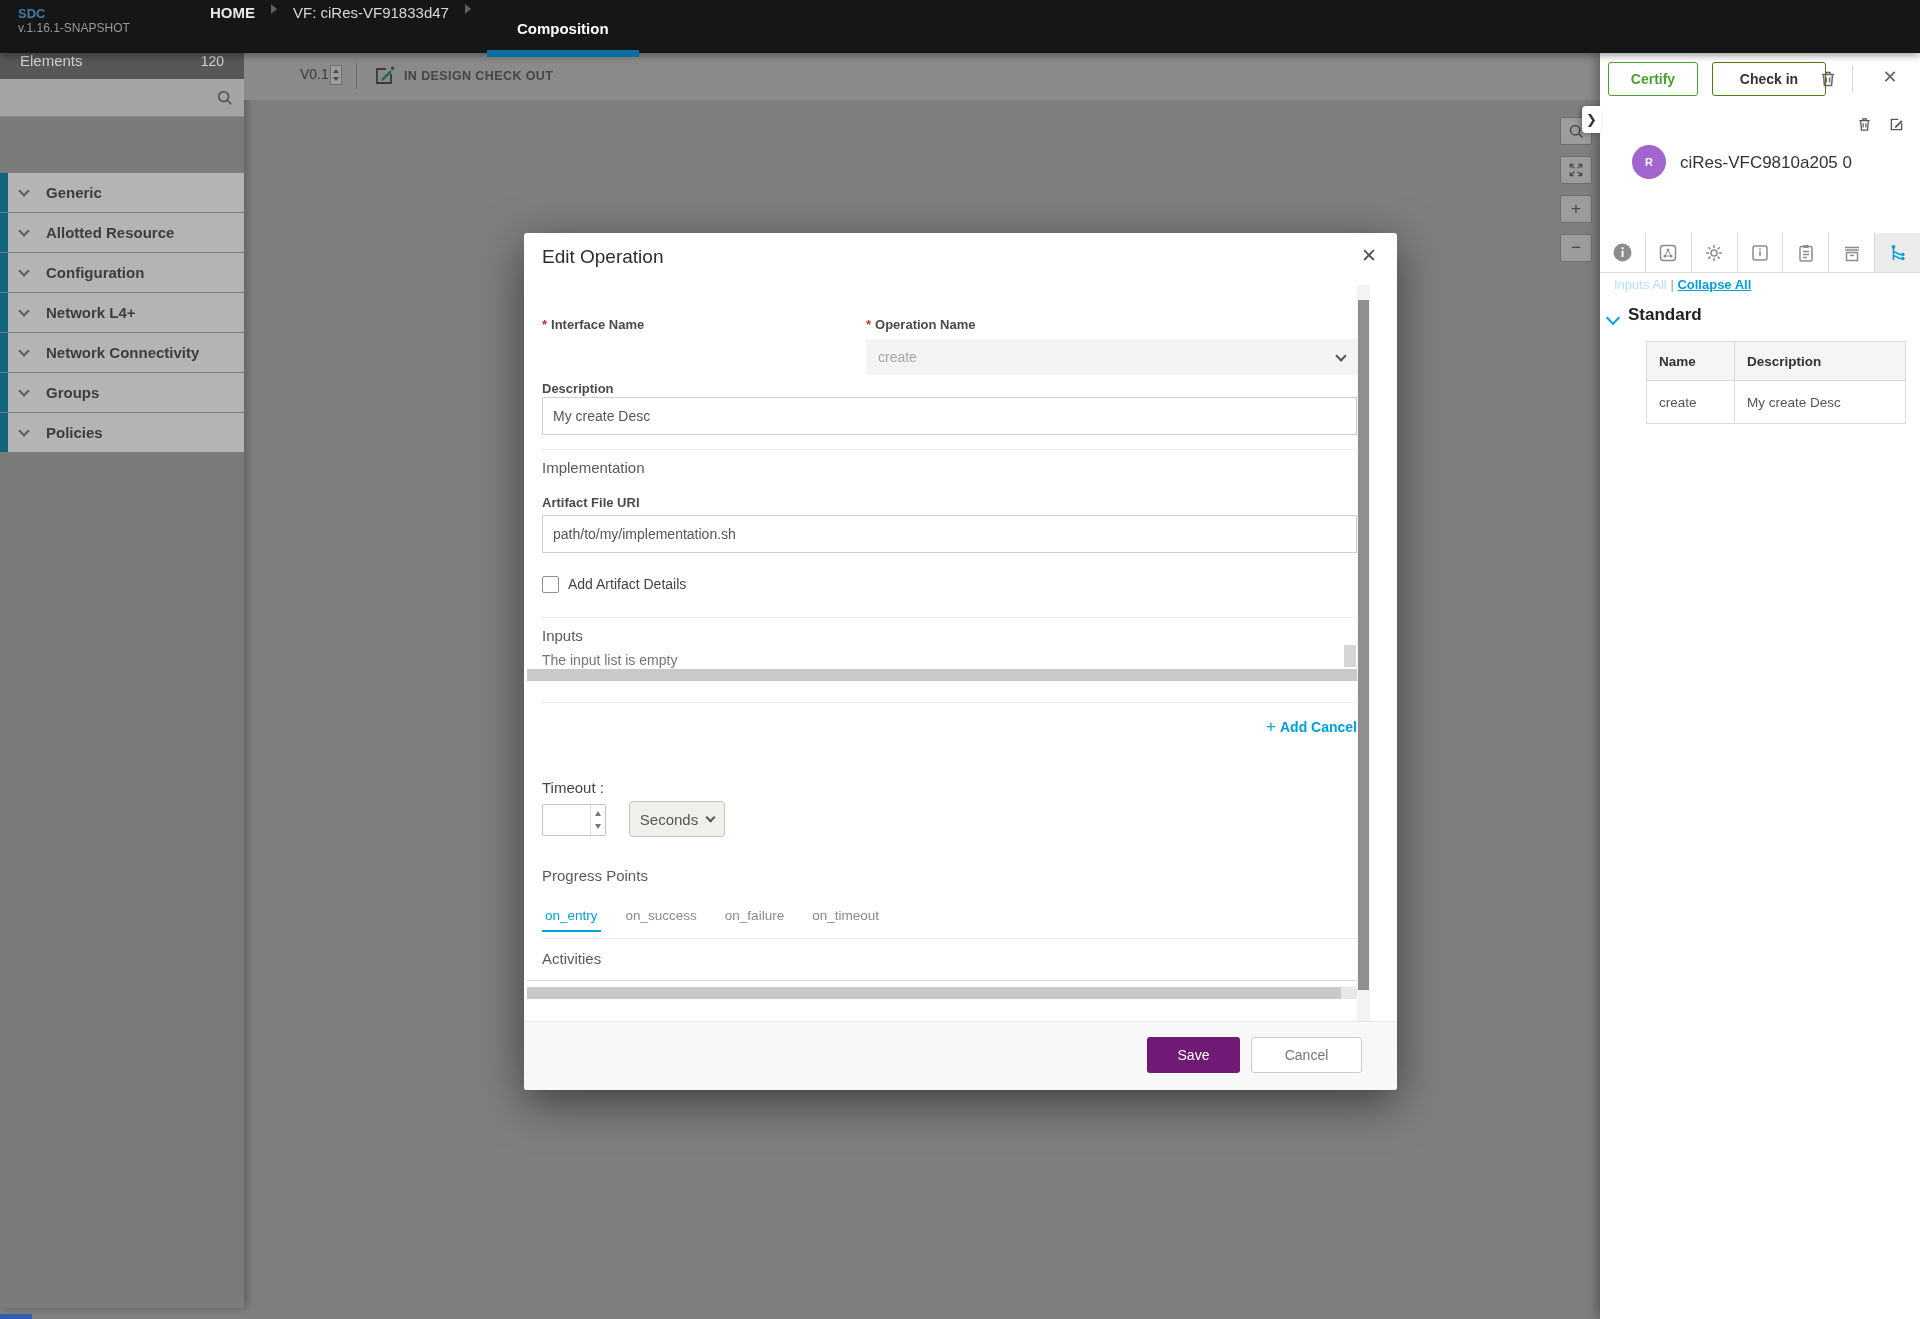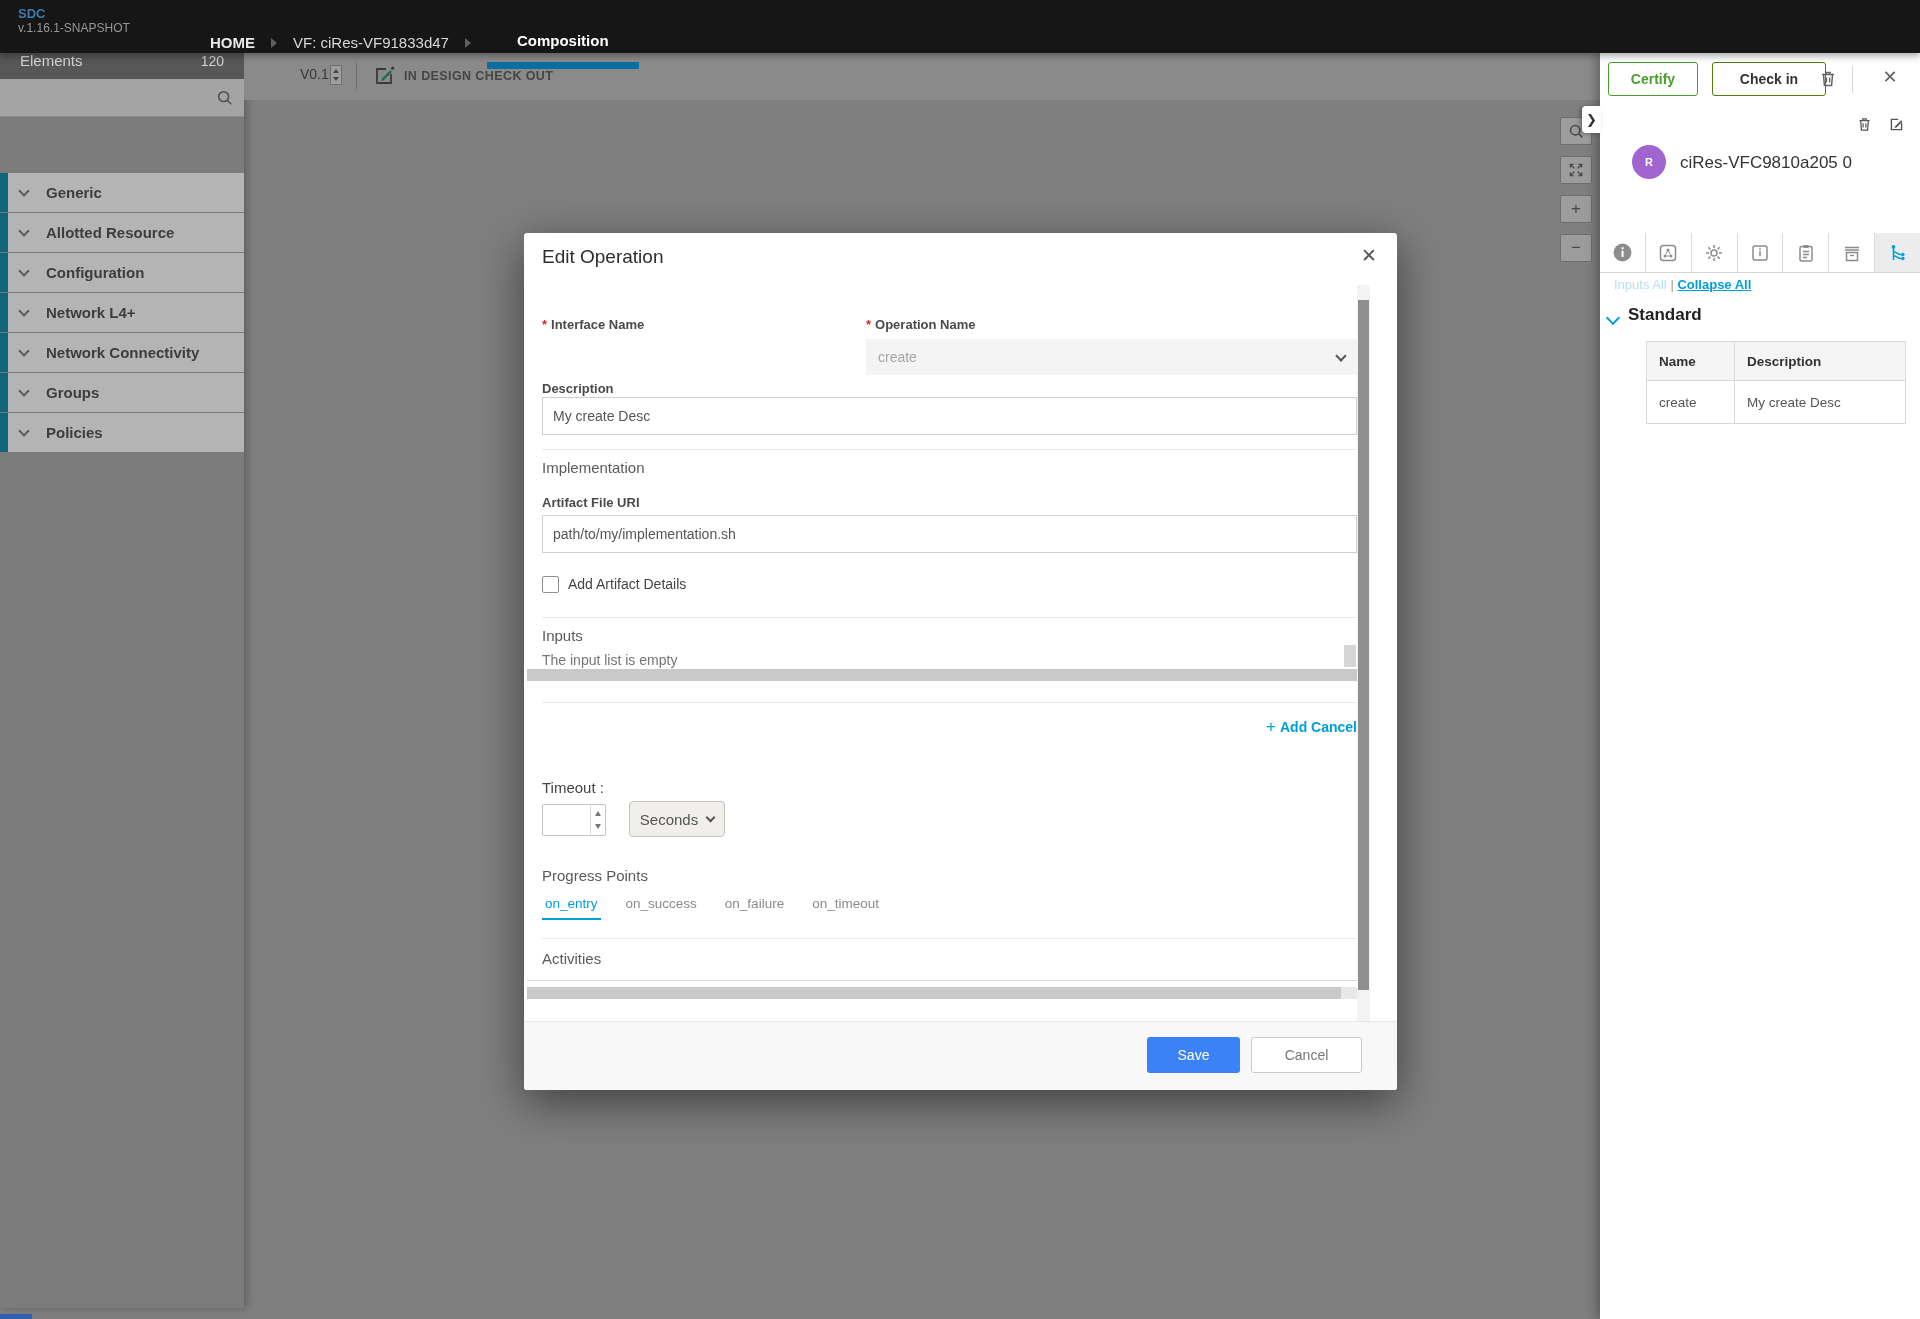--- a/index.html
+++ b/index.html
@@ -6,21 +6,21 @@
   html,body { width:1920px; height:1319px; overflow:hidden; background:#7f7f7f;
               font-family:"Liberation Sans","DejaVu Sans",sans-serif; }
   .abs { position:absolute; }
 
   
   #top-header { left:0; top:0; width:1920px; height:53px; background:#161616;
                 box-shadow:0 3px 7px rgba(0,0,0,.35); z-index:30; }
   #logo { left:18px; top:7px; line-height:1.15; }
   #logo .sdc { color:#3d7ca9; font-size:13px; font-weight:bold; }
   #logo .ver { color:#979797; font-size:12px; }
-  #crumbs { left:210px; top:16px; height:53px; display:flex; align-items:center; gap:16px; }
+  #crumbs { left:210px; top:4px; height:53px; display:flex; gap:16px; }
   .crumb { font-size:15px; color:#d8d8d8; white-space:nowrap; }
   .crumb.home { font-weight:600; color:#e8e8e8; }
   .crumb-sep { width:0; height:0; border-left:6px solid #5f5f5f;
                border-top:5px solid transparent; border-bottom:5px solid transparent; }
   .crumb.active { color:#ffffff; font-weight:600; height:53px; line-height:49px;
                   padding:0 30px; border-bottom:7px solid #0a6f9e; }
 
   
   #sidebar { left:0; top:42px; width:244px; height:1266px; background:#7b7b7b;
              box-shadow:3px 0 8px rgba(0,0,0,.25); z-index:5; }
@@ -127,25 +127,25 @@
   #m-num .spin i, #m-num .spin b { position:absolute; left:4px; width:0; height:0;
       border-left:3.5px solid transparent; border-right:3.5px solid transparent; }
   #m-num .spin i { top:6px; border-bottom:5px solid #777; }
   #m-num .spin b { bottom:6px; border-top:5px solid #777; }
   #m-seconds { left:105px; top:568px; width:96px; height:36px; background:#f1efec;
                border:1px solid #c6c2bd; border-radius:4px; font-size:15px; color:#555;
                display:flex; align-items:center; justify-content:center; gap:9px; }
   #m-seconds .chv { width:7px; height:7px; border-right:2px solid #555; border-bottom:2px solid #555;
                     transform:rotate(45deg); margin-top:-3px; }
   #m-tabs { left:18px; top:663px; display:flex; gap:22px; font-size:13.5px; }
-  #m-tabs .mt { color:#8a8a8a; padding:0 3px 7px 3px; }
+  #m-tabs .mt { color:#8a8a8a; padding:0 3px 7px 3px;margin-top:12px; }
   #m-tabs .mt.active { color:#009fdb; border-bottom:2px solid #009fdb; }
   #m-footer { left:0; top:788px; width:873px; height:69px; background:#f8f8f8;
               border-top:1px solid #e7e7e7; border-radius:0 0 3px 3px; }
-  #m-save { left:623px; top:15px; width:93px; height:36px; background:#3b82f6; color:#fff;
+  #m-save { left:623px; top:15px; width:93px; height:36px; background:#701a75; color:#fff;
             border:none; border-radius:3px; font-size:14px; }
   #m-cancel { left:727px; top:15px; width:111px; height:36px; background:#fff; color:#777;
               border:1px solid #ccc; border-radius:3px; font-size:14px; }
   #m-check { left:18px; top:343px; width:17px; height:17px; border:1px solid #8f8f8f;
              border-radius:2px; background:#fff; }
   #m-check-label { left:44px; top:343px; font-size:14px; color:#444; }
   #blue-corner { left:0; top:1314px; width:32px; height:5px; background:#2f5fb3; z-index:40; }
   button { font-family:"Liberation Sans","DejaVu Sans",sans-serif; }
 </style>
 </head>

